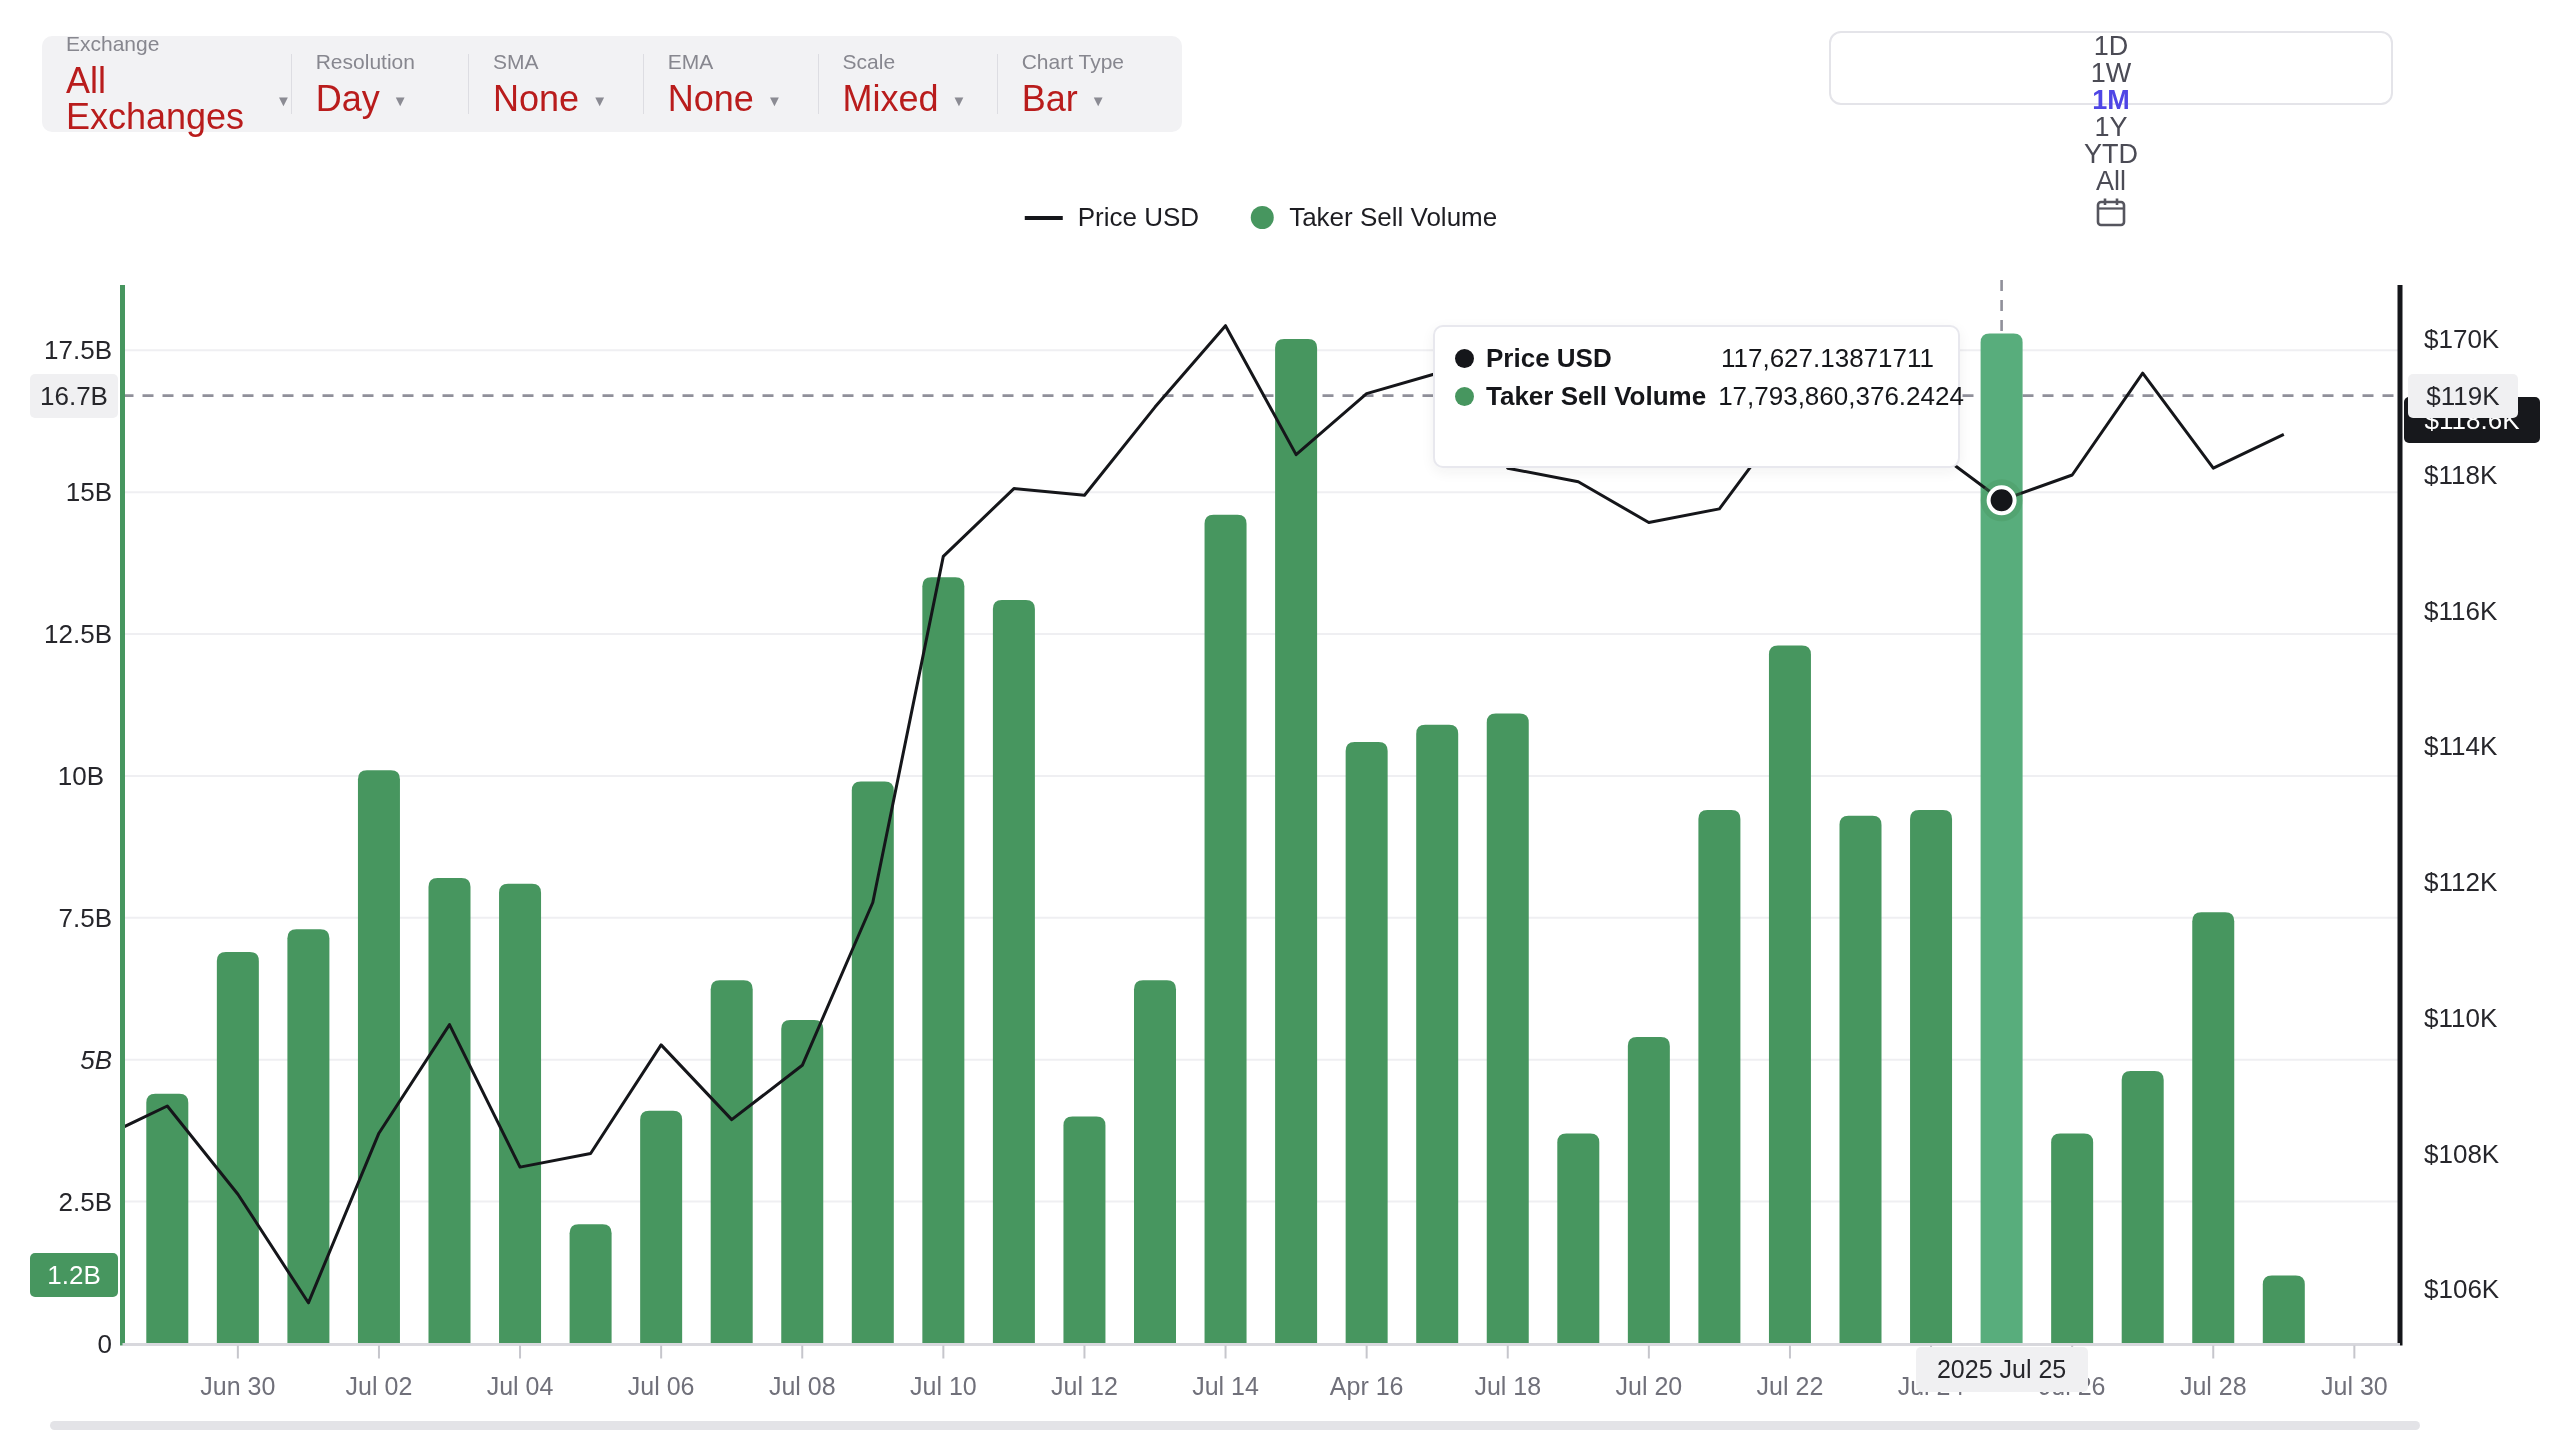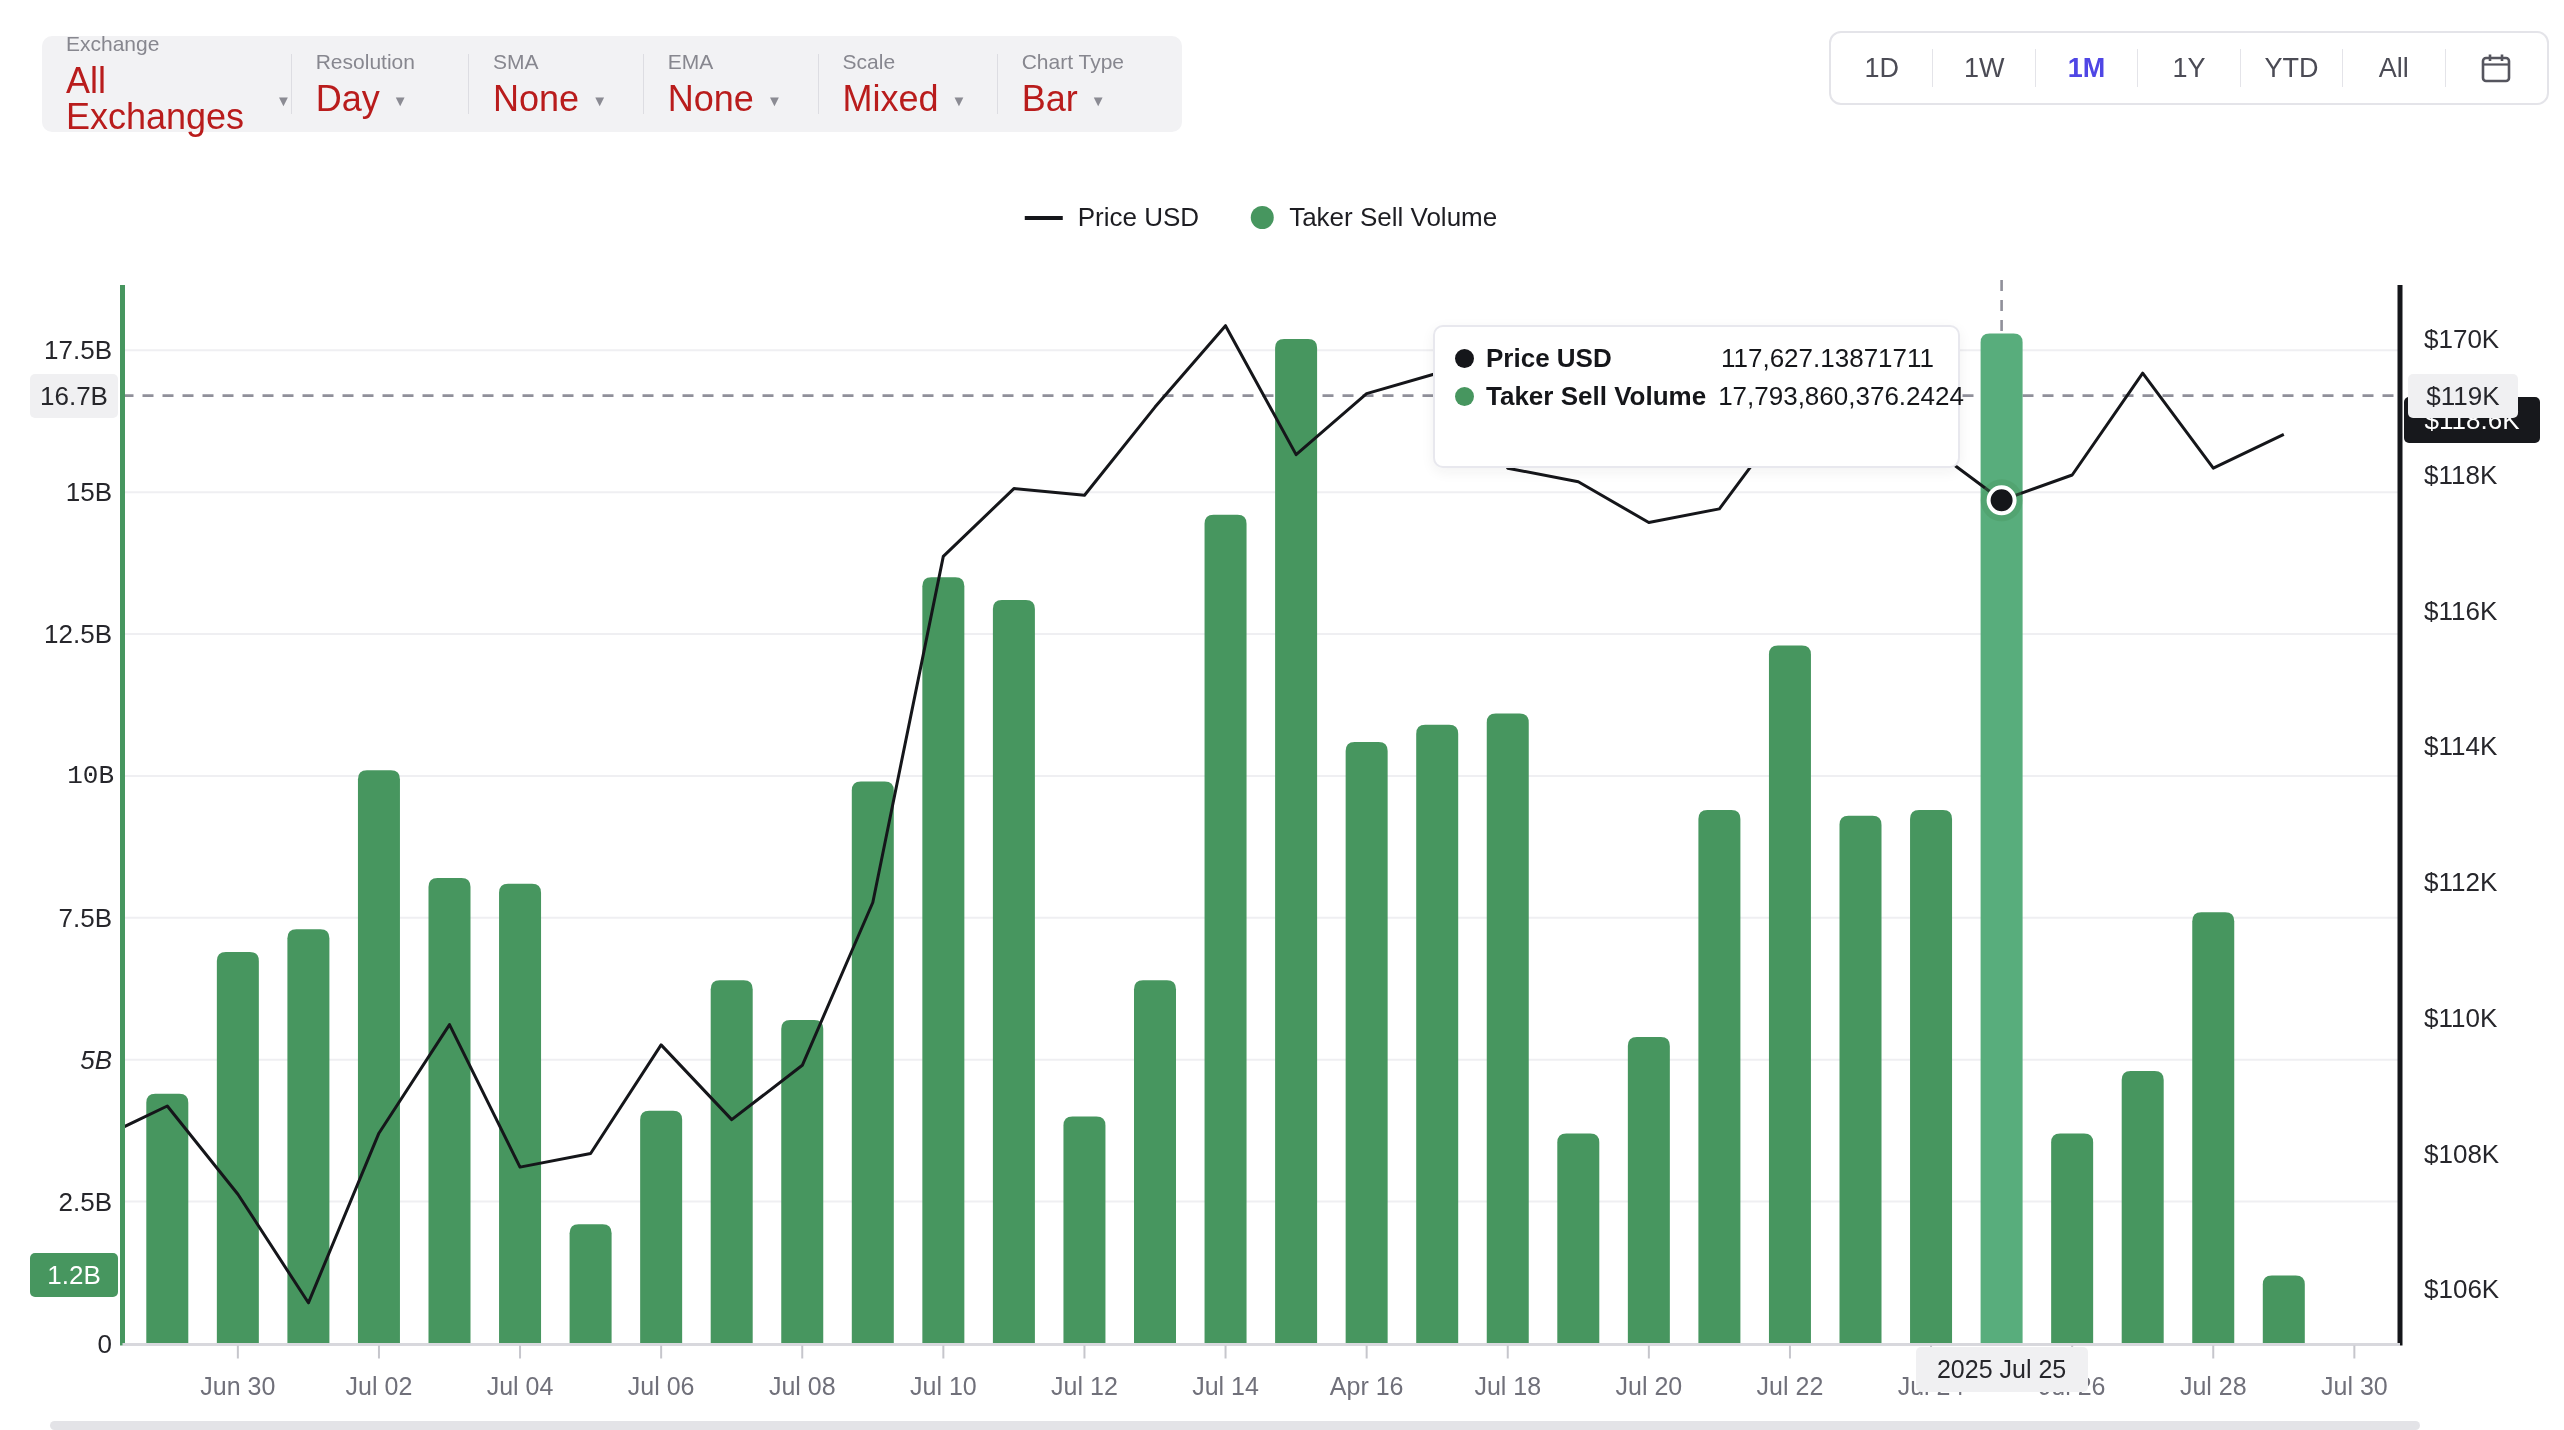--- a/index.html
+++ b/index.html
@@ -10,22 +10,22 @@
   .controls{position:absolute;left:42px;top:36px;width:1140px;height:96px;background:#f2f2f4;
     border-radius:10px;display:flex;align-items:stretch;}
   .ctrl{display:flex;flex-direction:column;justify-content:center;padding:0 0 0 24px;position:relative;}
   .ctrl .lbl{font-size:21px;color:#87878f;line-height:1;margin-bottom:9px;}
   .ctrl .valrow{display:flex;align-items:center;gap:13px;}
   .ctrl .val{font-size:36px;color:#b91c1c;line-height:1;}
   .caret{font-size:15px;color:#8b8b93;transform:translateY(1px);}
   .ctrl-sep{width:1px;background:#dddde2;margin:18px 0;}
 
   
-  .range{position:absolute;left:1829px;top:31px;width:720px;height:74px;background:#fff;
-    border:2px solid #e4e4e9;border-radius:12px;display:flex;align-items:center;box-sizing:border-box;}
+  .range{position:absolute;left:1829px;top:31px;width:564px;height:74px;background:#fff;
+    border:2px solid #e4e4e9;border-radius:12px;display:flex;align-items:center;box-sizing:border-box;flex-direction:column;}
   .range .opt{flex:1;text-align:center;font-size:27px;color:#4b4b55;cursor:pointer;line-height:1;}
   .range .opt.active{color:#4f46e5;font-weight:bold;}
   .range .sep{width:1px;height:38px;background:#e4e4e9;}
   .cal{display:flex;justify-content:center;align-items:center;flex:1;}
 
   
   .legend{position:absolute;left:1261px;top:202px;transform:translateX(-50%);display:flex;
     align-items:center;gap:52px;}
   .legend .item{display:flex;align-items:center;gap:15px;}
   .legend .dash{width:38px;height:4px;background:#15161a;}
@@ -210,21 +210,21 @@
       <line x1="2354.35" x2="2354.35" y1="1345.5" y2="1358.5" stroke="#c6c6cc" stroke-width="2"></line>
       <circle cx="2001.6" cy="500.2961858974361" r="21" fill="rgba(71,150,95,0.35)"></circle>
       <circle cx="2001.6" cy="500.2961858974361" r="13" fill="#15161a" stroke="#fff" stroke-width="4"></circle>
     </svg>
 
   <div id="labels">
       <div class="axis-label vol-label" style="left: 22px; top: 1330.5px; position: absolute;">0</div>
       <div class="axis-label vol-label" style="left: 22px; top: 1188.61px; position: absolute;">2.5B</div>
       <div class="axis-label vol-label" style="left: 22px; top: 1046.72px; position: absolute; font-style: italic;">5B</div>
       <div class="axis-label vol-label" style="left: 22px; top: 904.83px; position: absolute;">7.5B</div>
-      <div class="axis-label vol-label" style="left: 24px; top: 762.94px; position: absolute; font-family: Liberation Mono, monospace;">10B</div>
+      <div class="axis-label vol-label" style="left: 14px; top: 762.94px; position: absolute;">10B</div>
       <div class="axis-label vol-label" style="left: 22px; top: 621.05px; position: absolute;">12.5B</div>
       <div class="axis-label vol-label" style="left: 22px; top: 479.16px; position: absolute;">15B</div>
       <div class="axis-label vol-label" style="left: 22px; top: 337.269px; position: absolute;">17.5B</div>
       <div class="axis-label" style="left: 2424px; top: 1276.22px; position: absolute;">$106K</div>
       <div class="axis-label" style="left: 2424px; top: 1140.51px; position: absolute;">$108K</div>
       <div class="axis-label" style="left: 2424px; top: 1004.81px; position: absolute;">$110K</div>
       <div class="axis-label" style="left: 2424px; top: 869.103px; position: absolute;">$112K</div>
       <div class="axis-label" style="left: 2424px; top: 733.397px; position: absolute;">$114K</div>
       <div class="axis-label" style="left: 2424px; top: 597.692px; position: absolute;">$116K</div>
       <div class="axis-label" style="left: 2424px; top: 461.987px; position: absolute;">$118K</div>

